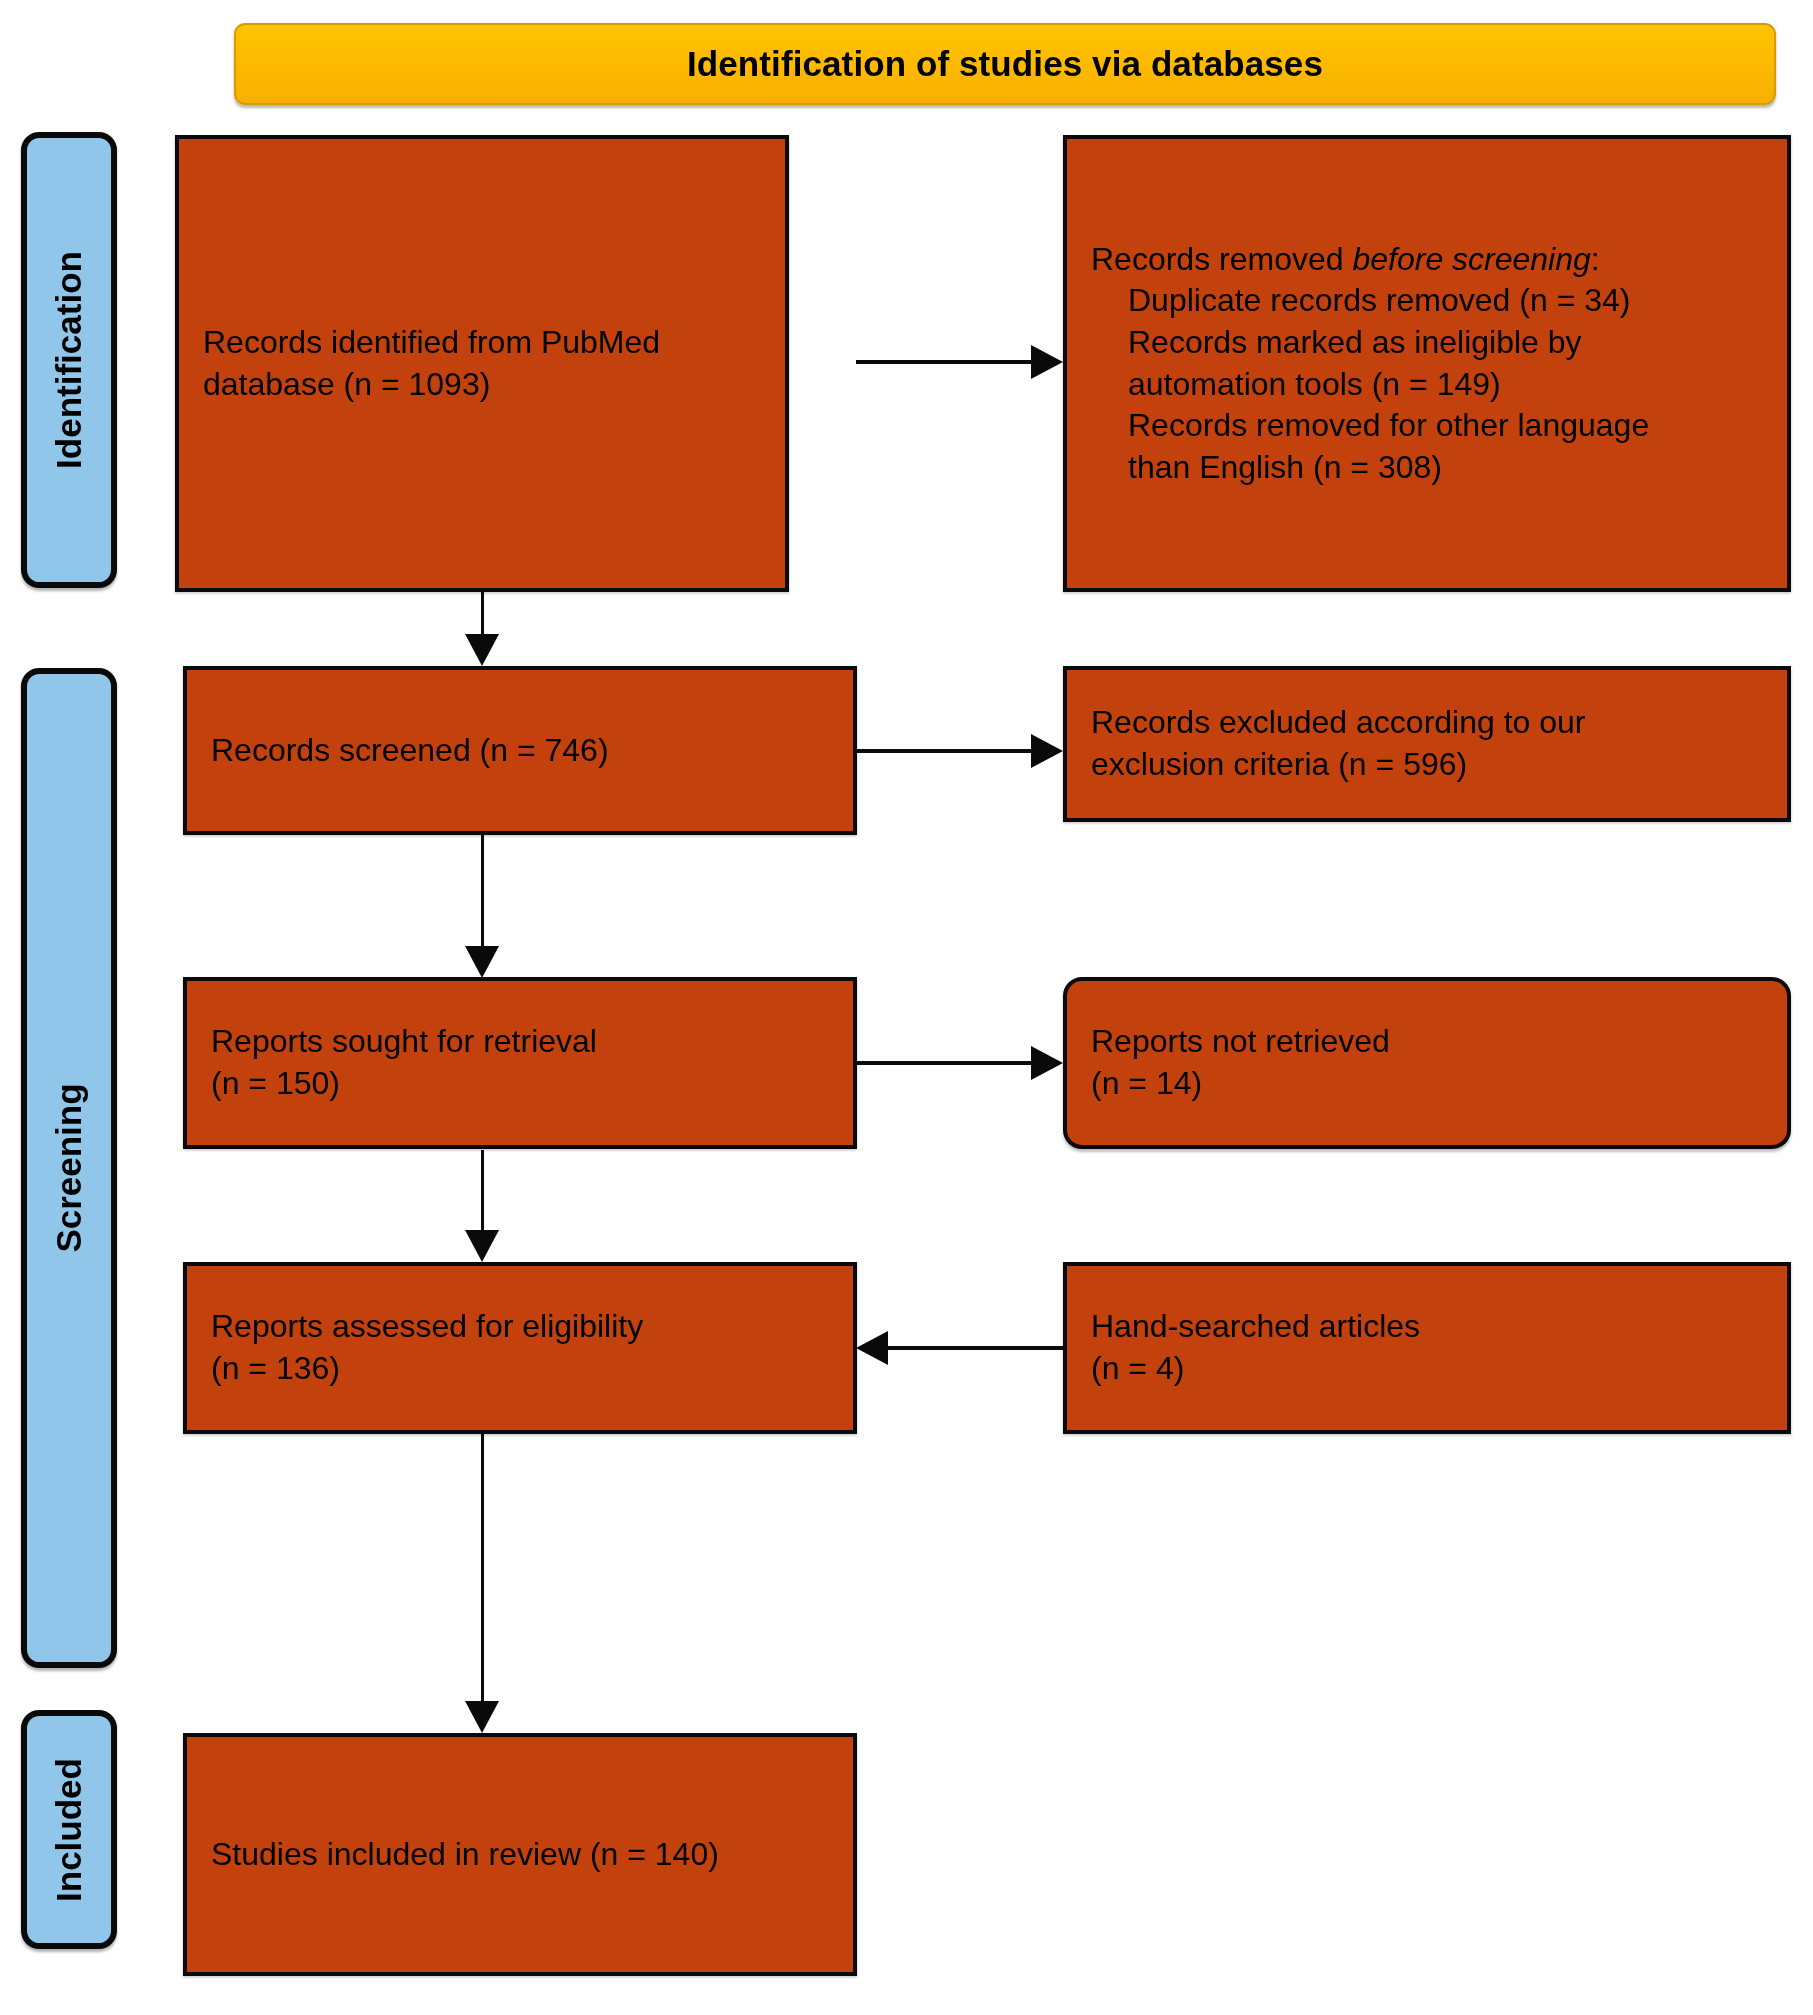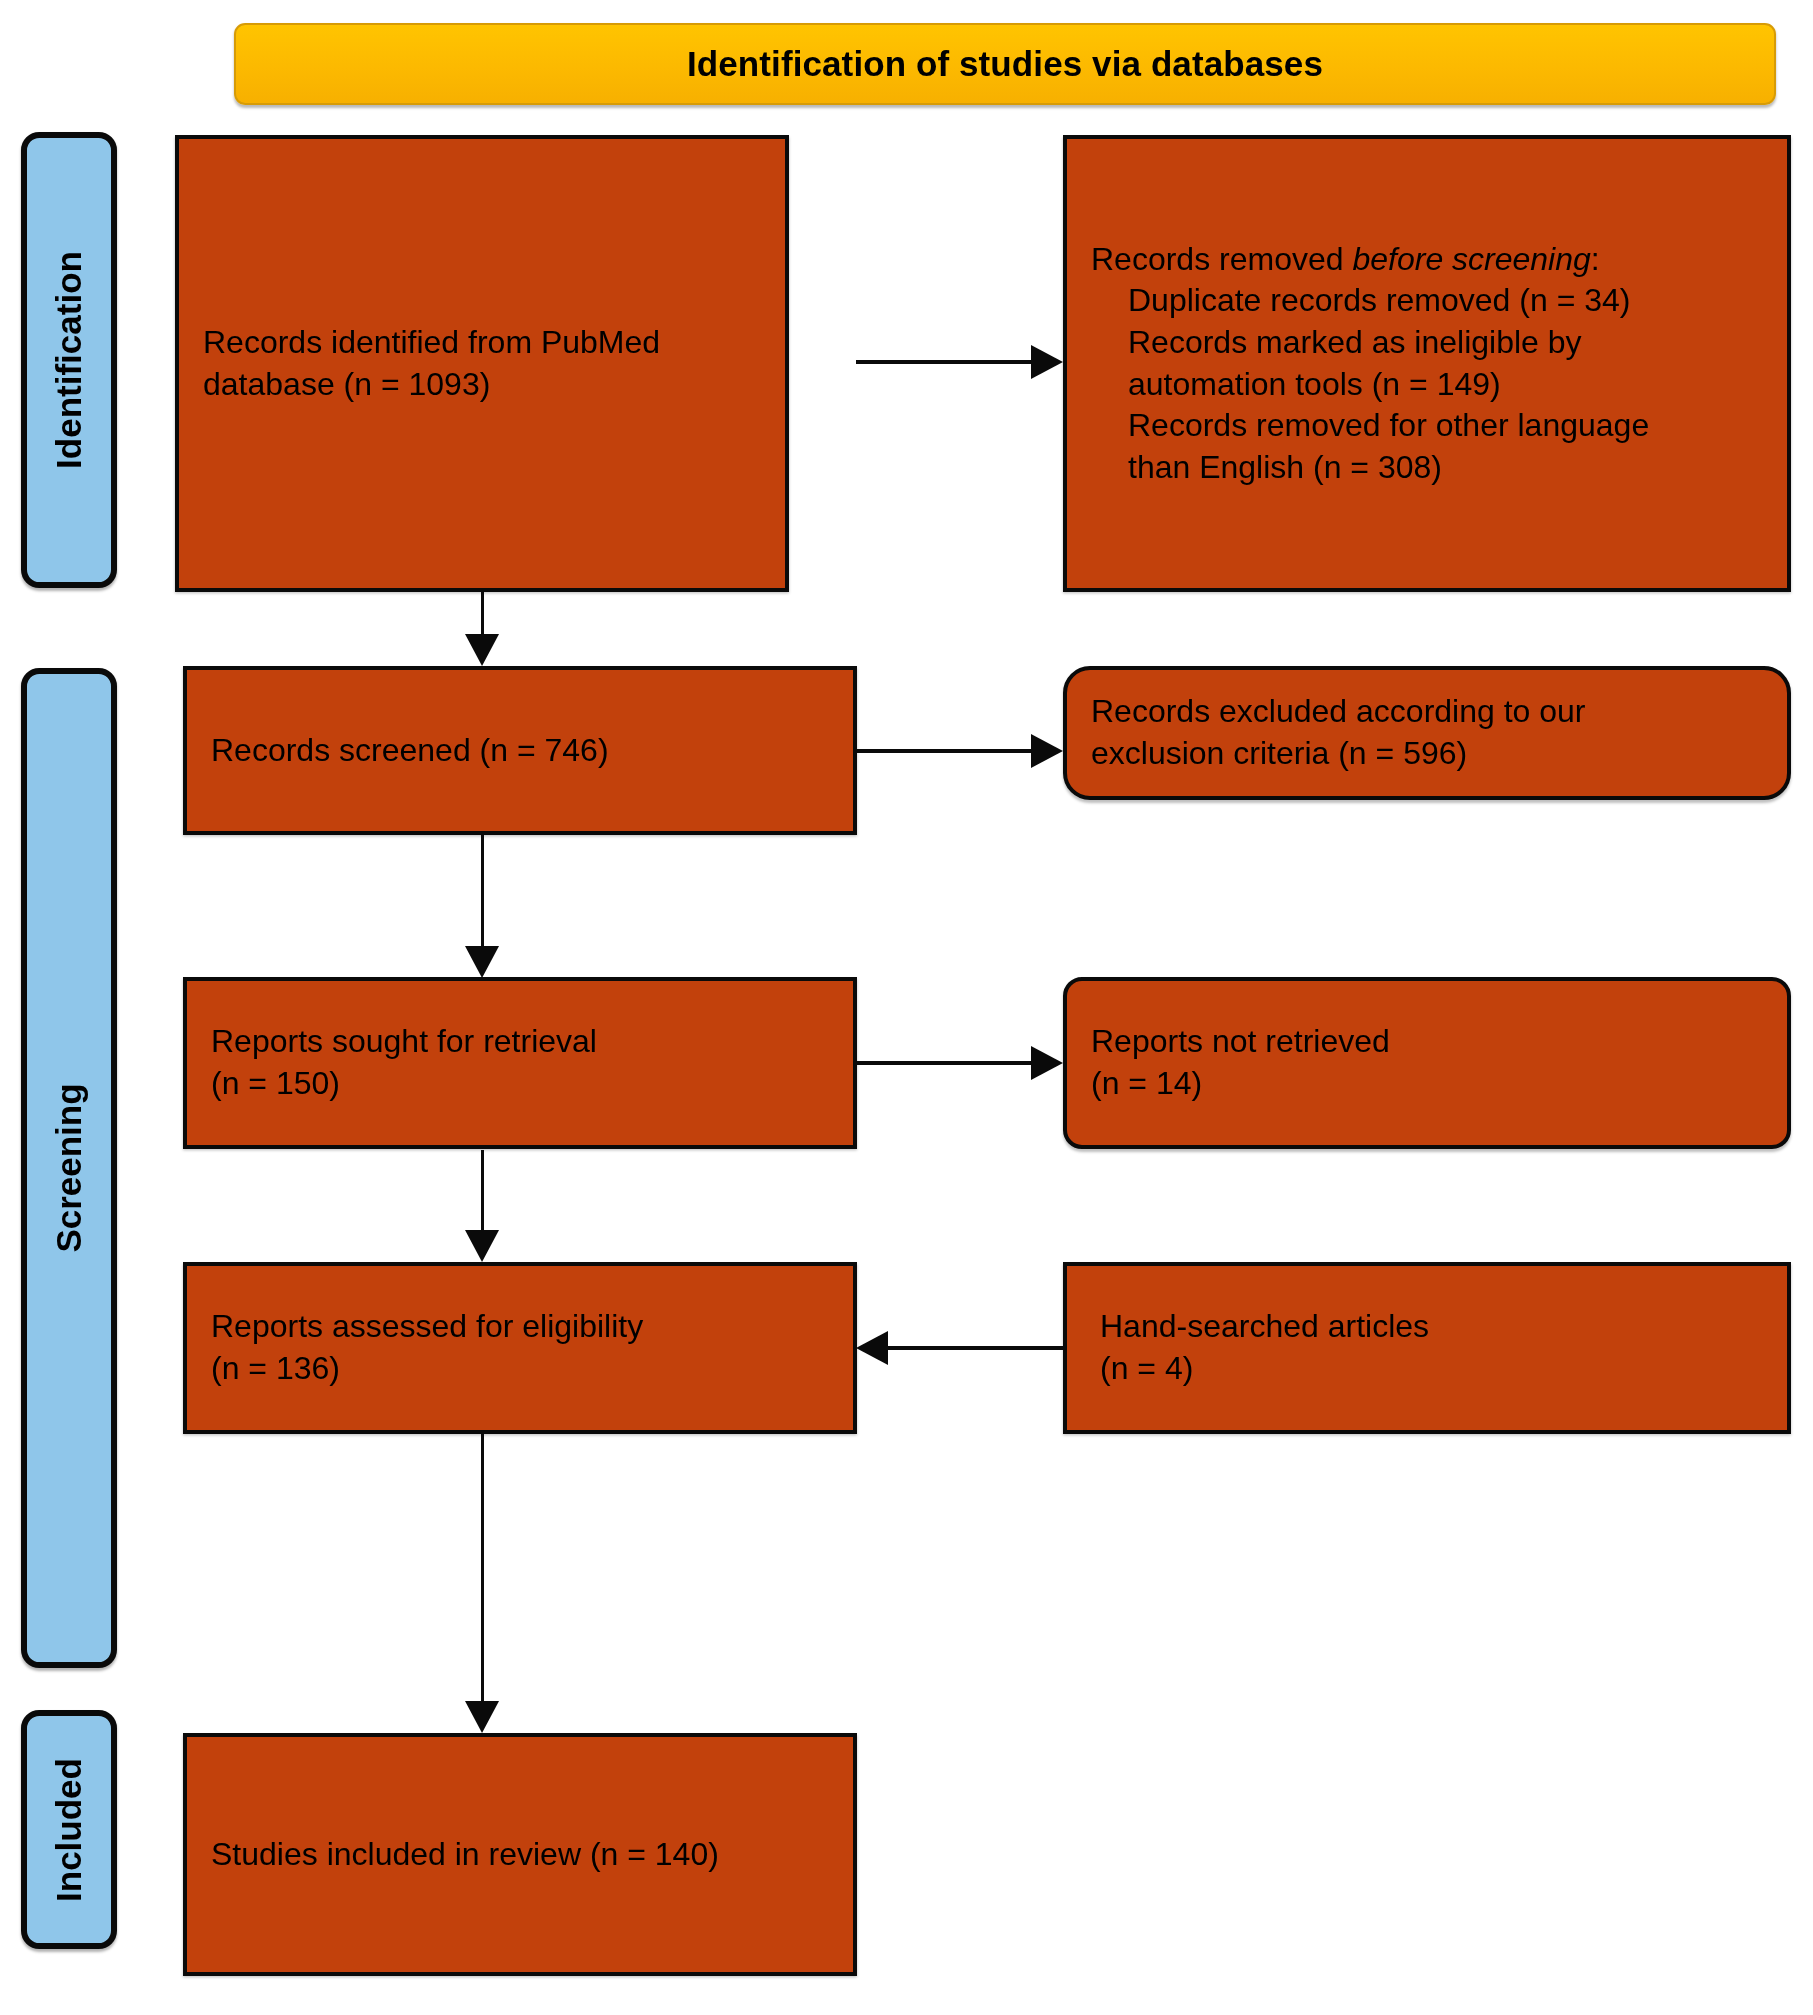--- a/index.html
+++ b/index.html
@@ -95,23 +95,23 @@
 
   
   #box-identified  { left: 175px; top: 135px;  width: 614px;  height: 457px; }
   #box-screened    { left: 183px; top: 666px;  width: 674px;  height: 169px; }
   #box-sought      { left: 183px; top: 977px; width: 674px;  height: 172px; }
   #box-assessed    { left: 183px; top: 1262px; width: 674px;  height: 172px; }
   #box-included    { left: 183px; top: 1733px; width: 674px;  height: 243px; }
 
   
   #box-removed     { left: 1063px; top: 135px;  width: 728px; height: 457px; }
-  #box-excluded    { left: 1063px; top: 666px;  width: 728px; height: 134px; border-radius: 27px; }
+  #box-excluded    { left: 1063px; top: 666px;  width: 728px; height: 156px; }
   #box-notretrieved{ left: 1063px; top: 977px; width: 728px; height: 172px; border-radius: 19px; }
-  #box-handsearch  { left: 1063px; top: 1262px; width: 728px; height: 172px; padding-left: 9px; }
+  #box-handsearch  { left: 1063px; top: 1262px; width: 728px; height: 172px; }
 
   
   .arrow { position: absolute; }
   .arrow .shaft-v {
     position: absolute;
     left: 50%;
     top: 0;
     width: 3.5px;
     margin-left: -1.4px;
     background: #0A0A0A;

